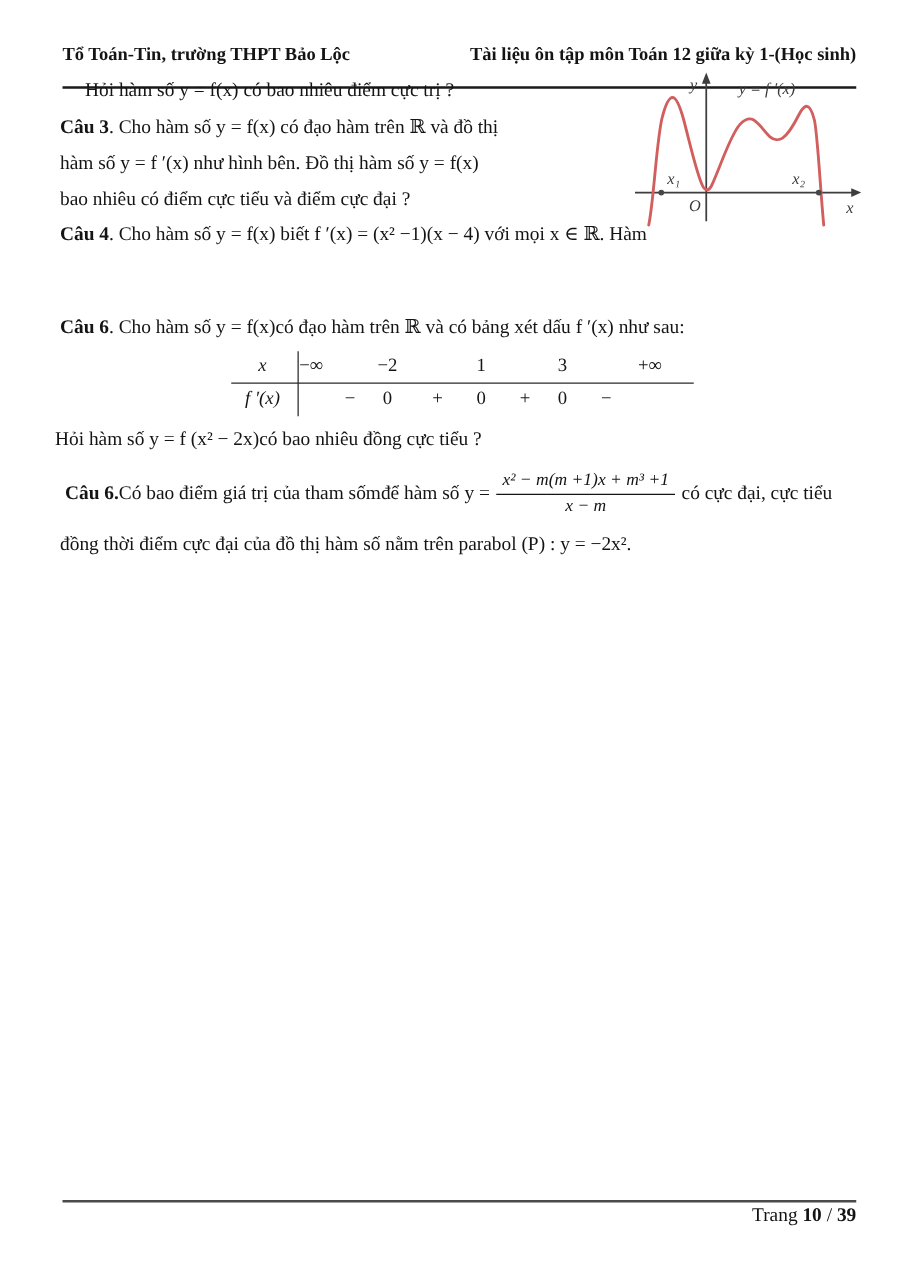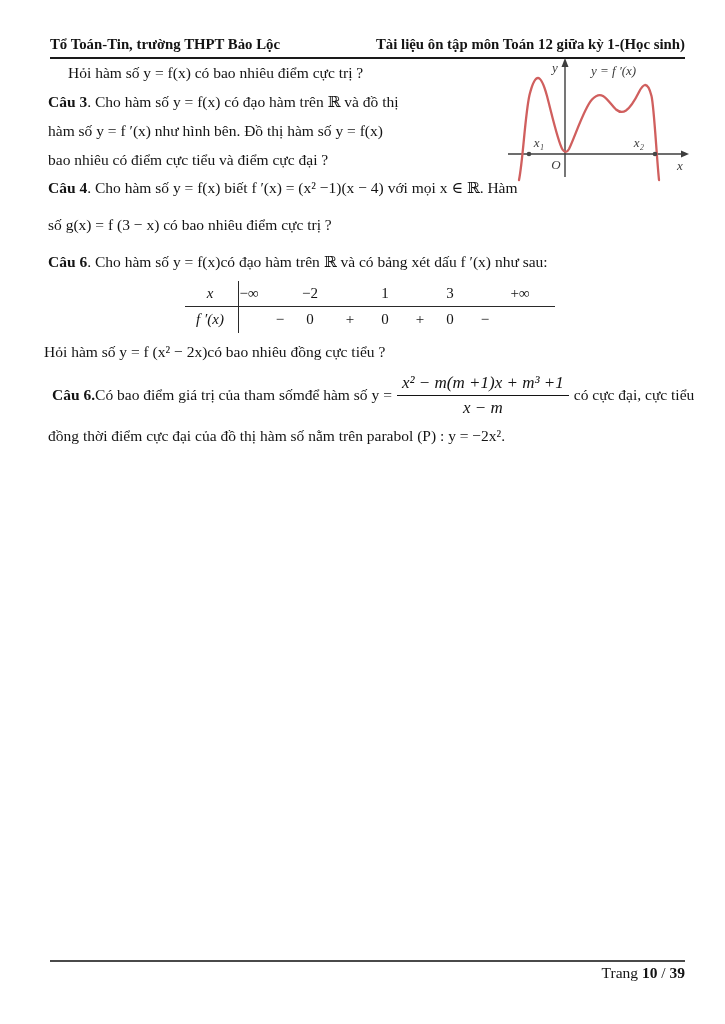--- a/index.html
+++ b/index.html
@@ -9,21 +9,21 @@
     background:#ffffff;
     font-family:"Liberation Serif","DejaVu Serif",serif;
     color:#141414;
     overflow:hidden;
   }
   .header{
     position:absolute;left:50px;right:40px;top:36px;
     display:flex;justify-content:space-between;align-items:flex-end;
     font-weight:bold;font-size:14.8px;
     border-bottom:2px solid #1a1a1a;
-    padding-bottom:4px;
+    padding-bottom:16px;
     gap:16px;
   }
   .line{
     position:absolute;white-space:nowrap;
     font-size:15.5px;line-height:22px;
   }
   .m{}
   .b{font-weight:bold;}
   
   .graph{position:absolute;left:503px;top:57px;width:187px;height:126px;}
@@ -36,21 +36,21 @@
   
   .signtable{position:absolute;left:185px;top:281px;width:370px;height:52px;font-size:15px;}
   .st-vline{position:absolute;left:53px;top:0;bottom:0;width:1.4px;background:#2a2a2a;}
   .st-hline{position:absolute;left:0;right:0;top:25px;height:1.4px;background:#2a2a2a;}
   .st-row{position:relative;height:25px;line-height:24px;}
   .st-row2{position:relative;height:27px;line-height:26px;}
   .st-head{position:absolute;left:0;width:50px;text-align:center;font-style:italic;}
   .st-cell{position:absolute;transform:translateX(-50%);}
   
   .fracline{display:flex;align-items:center;}
-  .frac{display:inline-flex;flex-direction:column;text-align:center;font-style:italic;line-height:1.25;margin:0 5px;font-size:17px;}
+  .frac{display:inline-flex;flex-direction:column;text-align:center;font-style:italic;line-height:1.25;margin:0 5px;font-size:14px;}
   .frac .num{padding:0 5px 1px 5px;border-bottom:1.3px solid #141414;}
   .frac .den{padding:1px 5px 0 5px;}
   
   .footerline{position:absolute;left:50px;right:40px;top:960px;border-top:2px solid #4a4a4a;}
   .footer{position:absolute;right:40px;top:964px;font-size:15.5px;}
 </style>
 </head>
 <body>
 
 <div class="page">
@@ -89,21 +89,20 @@
     <circle class="gdot" cx="152" cy="97" r="2.3"></circle>
     <text class="glab" x="49" y="15">y</text>
     <text class="glab" x="88" y="18">y = f ′(x)</text>
     <text class="glab mid" x="36" y="90">x₁</text>
     <text class="glab mid" x="136" y="90">x₂</text>
     <text class="glab mid" x="53" y="112">O</text>
     <text class="glab" x="174" y="113">x</text>
   </svg>
 
   <div class="line" style="top:177px;left:48px;"><span class="b">Câu 4</span><span>. Cho hàm số </span><span class="m">y = f(x)</span><span> biết </span><span class="m">f ′(x) = (x² −1)(x − 4)</span><span> với mọi </span><span class="m">x ∈ ℝ.</span><span> Hàm</span></div>
-  <div class="line" style="top:214px;left:48px;"><span>số </span><span class="m">g(x) = f (3 − x)</span><span> có bao nhiêu điểm cực trị ?</span></div>
 
   <div class="line" style="top:251px;left:48px;"><span class="b">Câu 6</span><span>. Cho hàm số </span><span class="m">y = f(x)</span><span>có đạo hàm trên </span><span>ℝ</span><span> và có bảng xét dấu </span><span class="m">f ′(x)</span><span> như sau:</span></div>
 
   <div class="signtable">
     <div class="st-vline"></div>
     <div class="st-hline"></div>
     <div class="st-row">
       <span class="st-head">x</span>
       <span class="st-cell" style="left:64px;">−∞</span>
       <span class="st-cell" style="left:125px;">−2</span>

